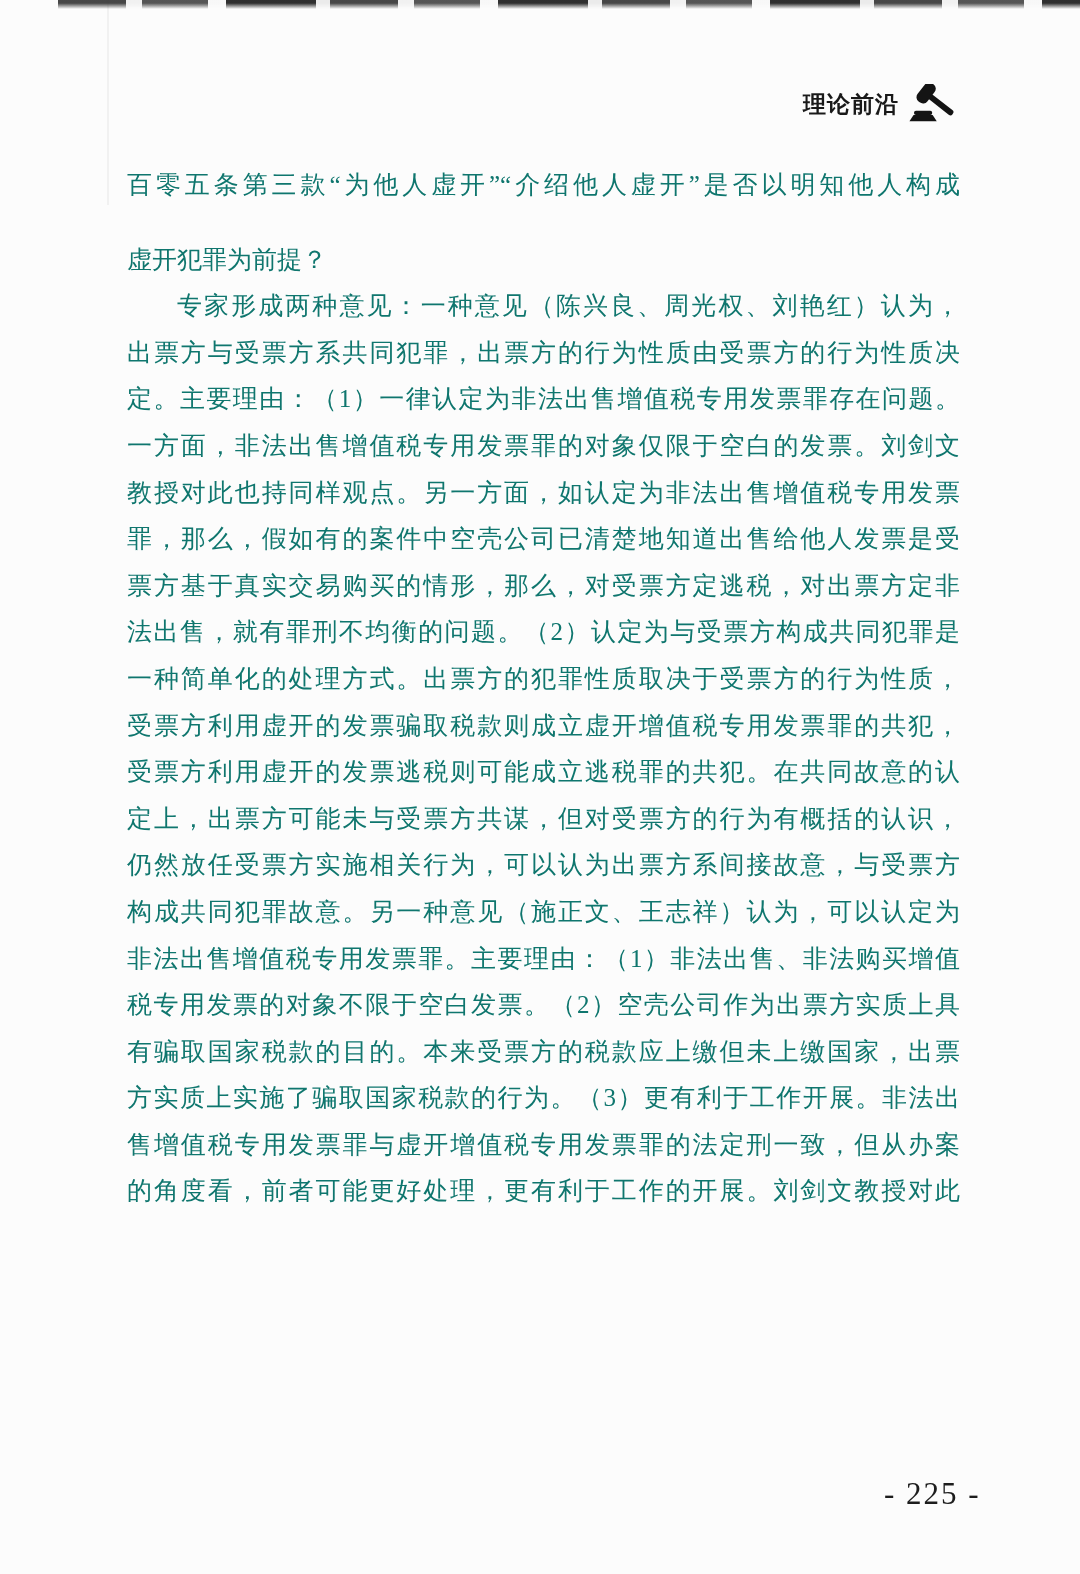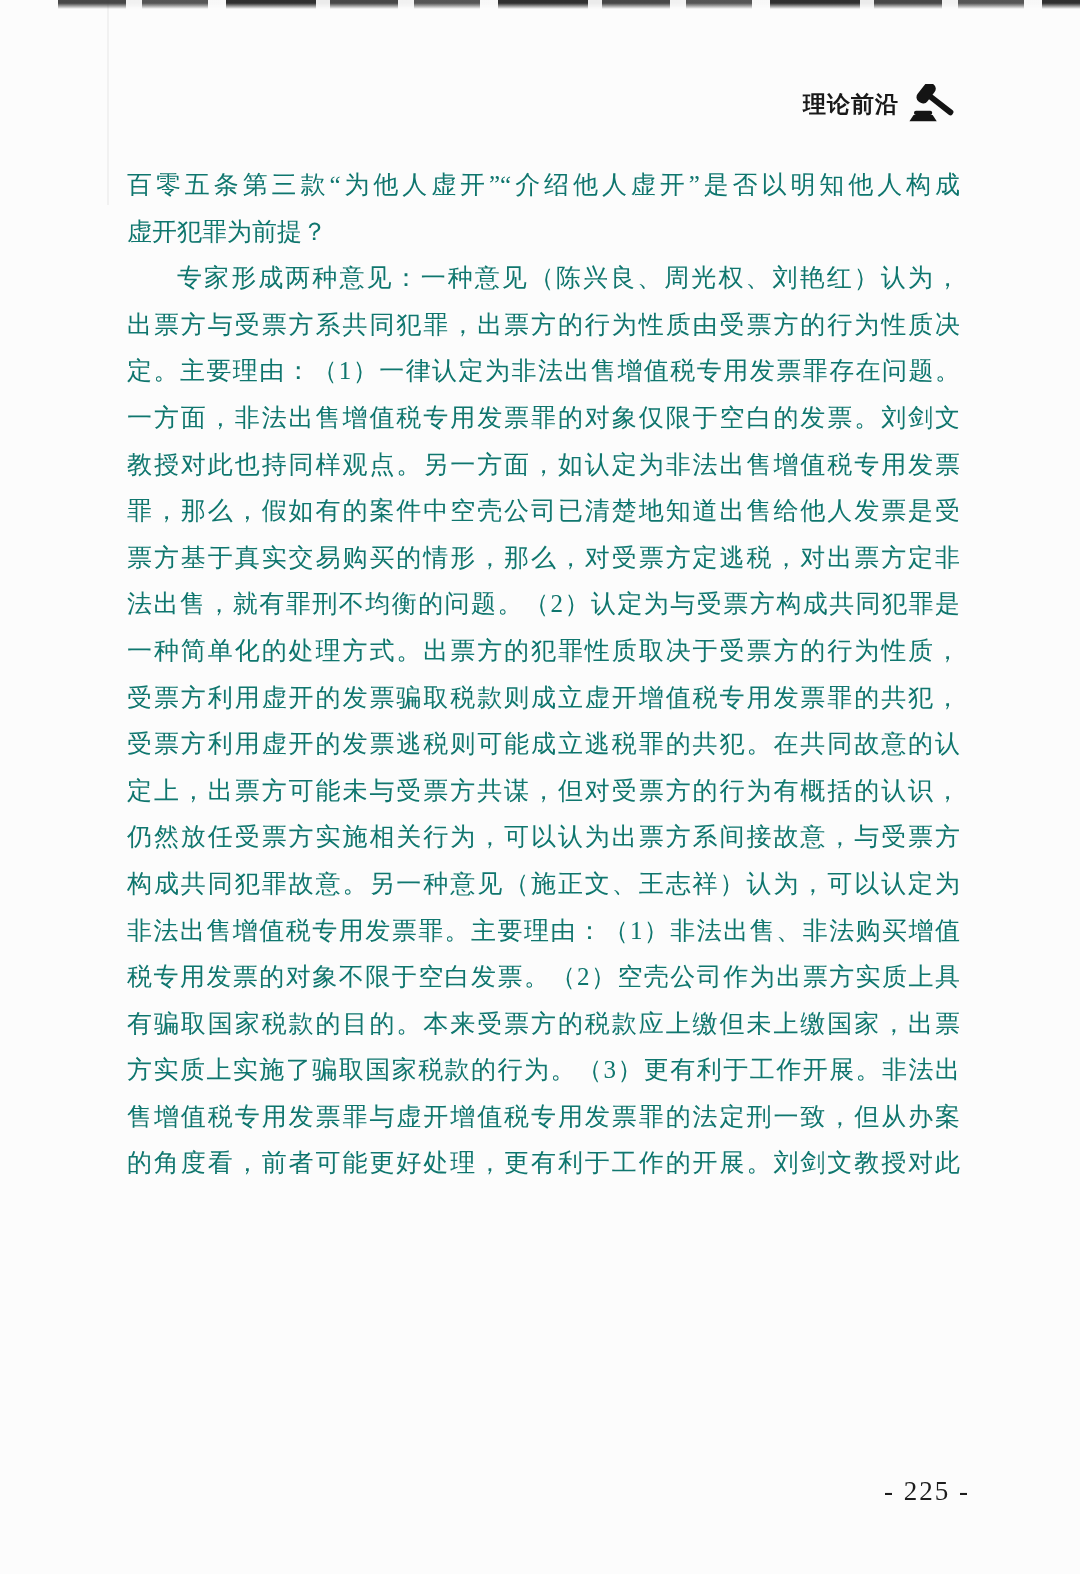--- a/index.html
+++ b/index.html
@@ -52,27 +52,27 @@
     font-size: 25px;
     color: #0f766e;
   }
   .line {
     line-height: 46.6px;
     height: 46.6px;
     text-align: justify;
     text-align-last: justify;
     overflow: hidden;
   }
-  .line.para-end { text-align-last: left; }
+  .line.para-end { text-align-last: left; margin-top: 28px; }
   .line.indent { text-indent: 2em; }
   .page-number {
     position: absolute;
     top: 1476px;
     left: 884px;
-    font-size: 27px;
+    font-size: 31px;
     letter-spacing: 2px;
     color: #1d1d1d;
   }
 </style>
 </head>
 <body>
 
 <div class="page">
 
   <div class="scan-strip"></div>

